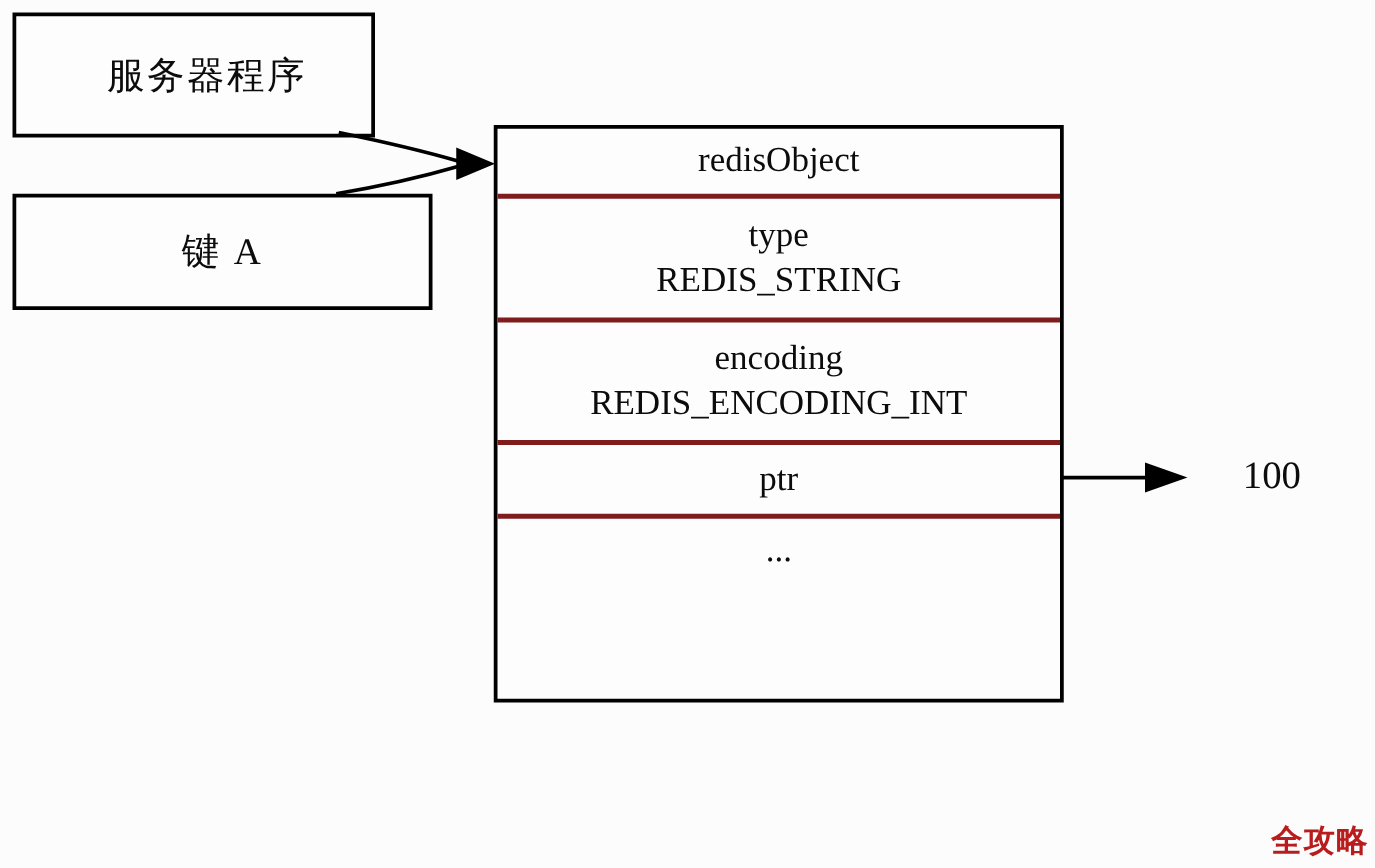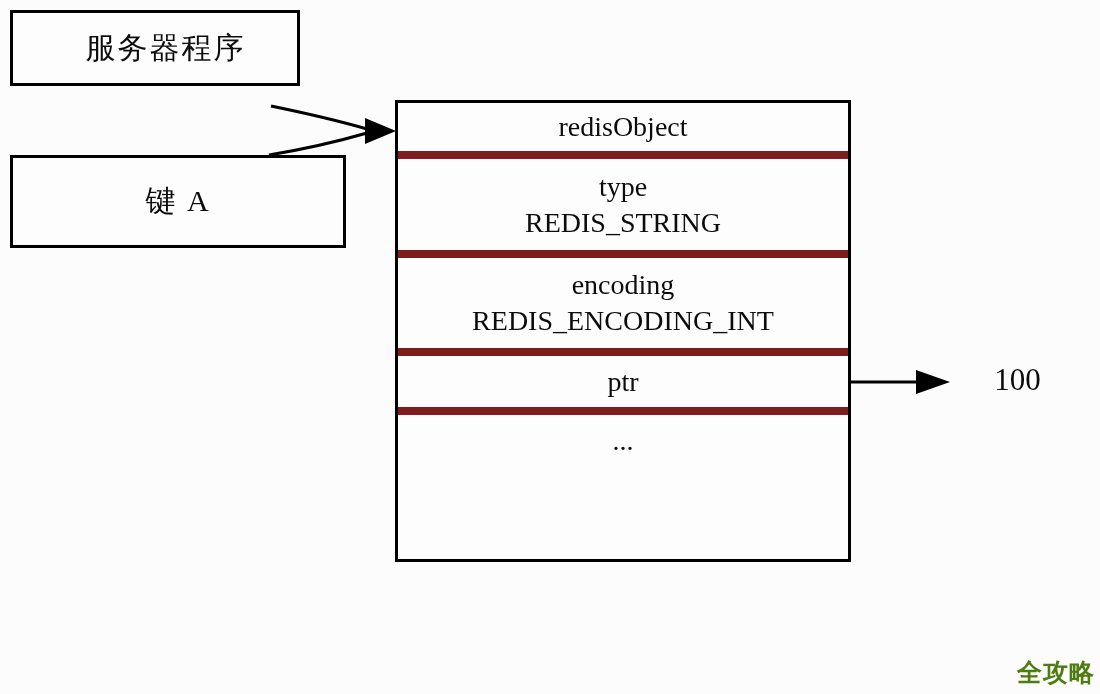--- a/index.html
+++ b/index.html
@@ -30,21 +30,21 @@
     width: 456px;
     height: 462px;
     border: 3px solid #000;
     background: #fdfdfd;
     box-sizing: border-box;
     display: flex;
     flex-direction: column;
   }
   .obj-row {
     box-sizing: border-box;
-    border-bottom: 8px solid #7f1d1d;
+    border-bottom: 4px solid #7f1d1d;
     display: flex;
     flex-direction: column;
     align-items: center;
     justify-content: center;
     font-size: 28px;
     line-height: 1.28;
     text-align: center;
   }
   .obj-row:last-child { border-bottom: none; }
   .svg-layer {
@@ -69,31 +69,31 @@
     width: 1043px;
     text-align: center;
     font-size: 31px;
   }
   .watermark {
     position: absolute;
     right: 5px;
     bottom: 5px;
     font-size: 25px;
     font-weight: bold;
-    color: #4d7c0f;
+    color: #b91c1c;
     font-family: "Liberation Sans", "DejaVu Sans", sans-serif;
     letter-spacing: 1px;
   }
 </style>
 </head>
 <body>
 
 <div class="canvas">
 
-  <div class="node-box" style="left:10px; top:10px; width:290px; height:76px;padding-left:21px;">
+  <div class="node-box" style="left:10px; top:10px; width:290px; height:100px;padding-left:21px;">
     <span>服务器程序</span>
   </div>
 
   <div class="node-box" style="left:10px; top:155px; width:336px; height:93px;">
     <span>键 A</span>
   </div>
 
   <div class="obj-table">
     <div class="obj-row" style="height:56px;">
       <span>redisObject</span>

